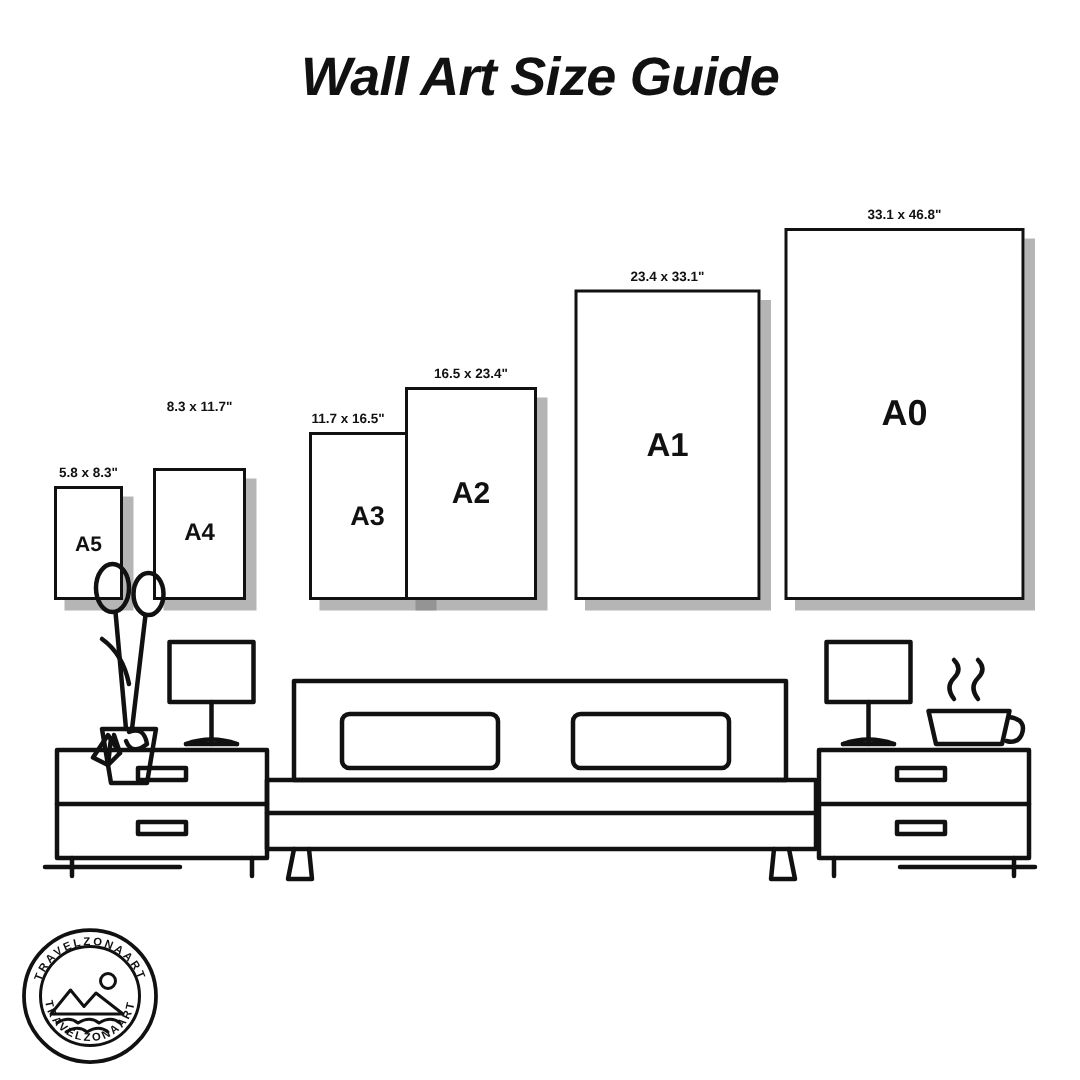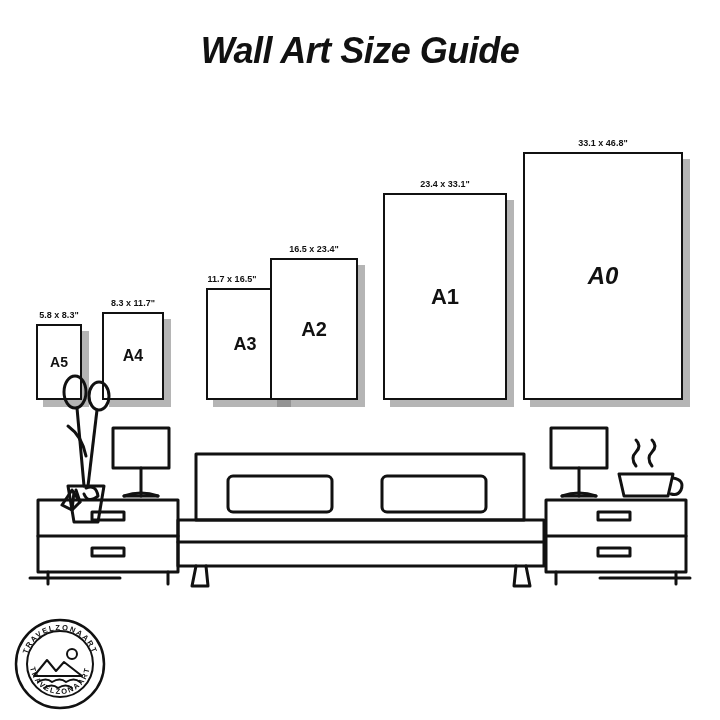--- a/index.html
+++ b/index.html
@@ -113,21 +113,21 @@
 
   <div class="frame-group" style="left:36px;">
     <div class="dim-label">5.8 x 8.3"</div>
     <div class="frame" style="width:46px;height:76px;">
       <span class="frame-name" style="font-size:14px;">A5</span>
     </div>
   </div>
 
   <div class="frame-group" style="left:102px;">
     <div class="dim-label">8.3 x 11.7"</div>
-    <div class="frame" style="width:62px;height:88px;">
+    <div class="frame" style="width:62px;height:88px;margin-top:32px;">
       <span class="frame-name" style="font-size:16px;">A4</span>
     </div>
   </div>
 
   <div class="frame-group" style="left:180px;">
     <div class="dim-label">11.7 x 16.5"</div>
     <div class="frame" style="width:78px;height:112px;margin-left:26px;">
       <span class="frame-name" style="font-size:18px;">A3</span>
     </div>
   </div>
@@ -142,21 +142,21 @@
   <div class="frame-group" style="left:383px;">
     <div class="dim-label">23.4 x 33.1"</div>
     <div class="frame" style="width:124px;height:207px;align-items:center;">
       <span class="frame-name" style="font-size:22px;">A1</span>
     </div>
   </div>
 
   <div class="frame-group" style="left:523px;">
     <div class="dim-label">33.1 x 46.8"</div>
     <div class="frame" style="width:160px;height:248px;">
-      <span class="frame-name" style="font-size:24px;font-style:italic;">A0</span>
+      <span class="frame-name" style="font-size:24px;">A0</span>
     </div>
   </div>
 
 </div>
 
 <div class="scene">
   <svg width="720" height="230" viewBox="0 0 720 230" xmlns="http://www.w3.org/2000/svg">
     <g fill="none" stroke="#111111" stroke-width="3" stroke-linejoin="round" stroke-linecap="round">
 
       <line x1="30" y1="208" x2="120" y2="208"></line>

